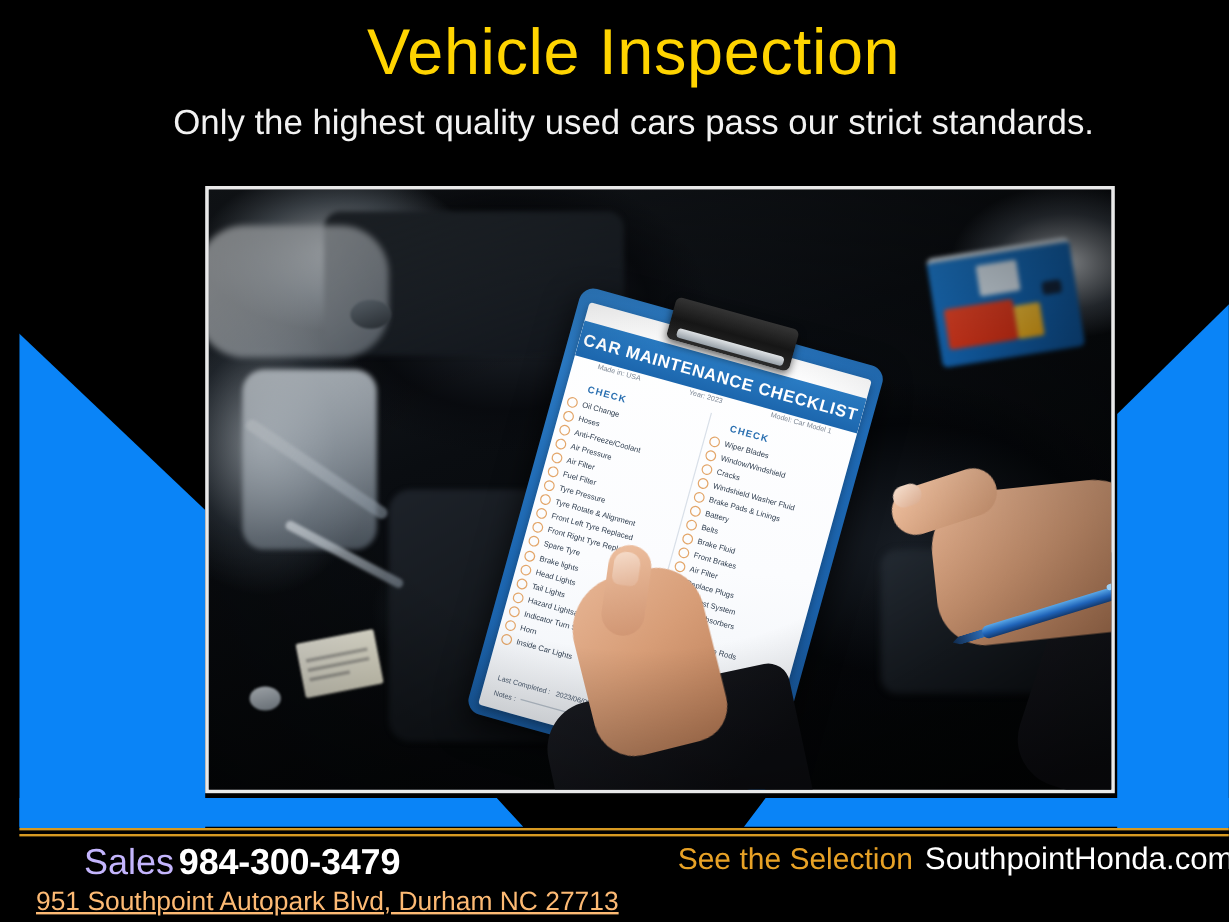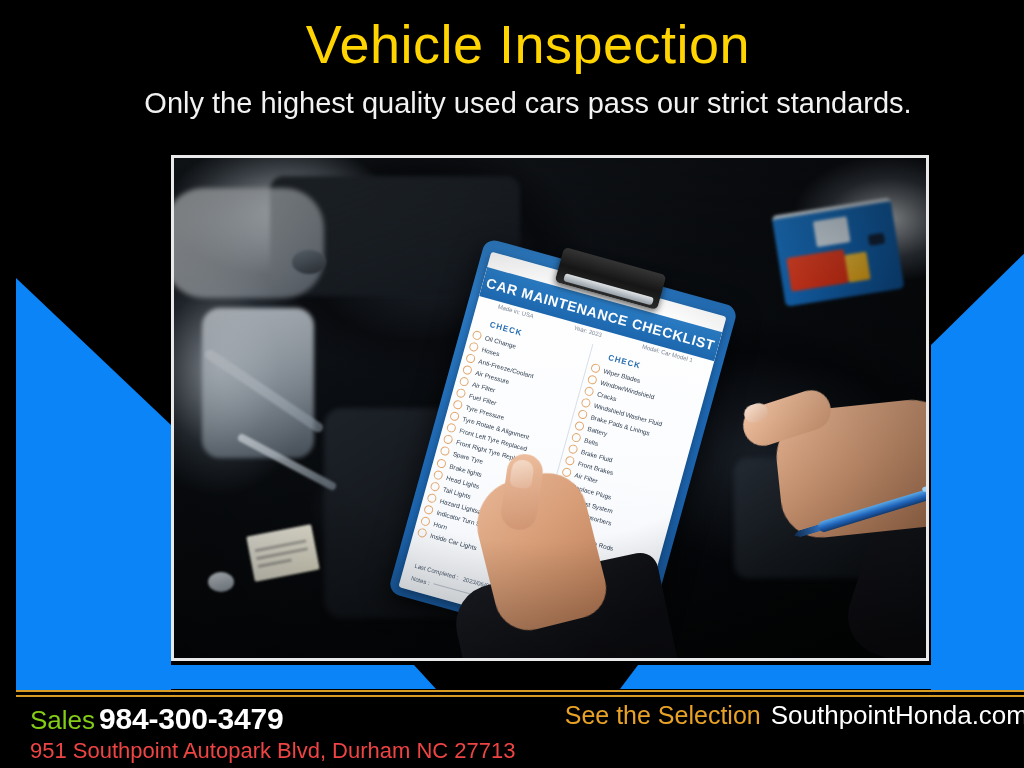--- a/index.html
+++ b/index.html
@@ -389,38 +389,40 @@
     height: 70px;
     background: #000000;
   }
   .sales-line {
     position: absolute;
     left: 14px;
     top: 4px;
     white-space: nowrap;
   }
   .sales-label {
-    font-size: 26px;
-    color: #84cc16;
+    font-size: 30px;
+    color: #c4b5fd;
     vertical-align: baseline;
+    margin-left: 40px;
   }
   .sales-phone {
     font-size: 30px;
     color: #FFFFFF;
     font-weight: 700;
     letter-spacing: -0.2px;
     margin-left: 4px;
   }
   .address-line {
     position: absolute;
     left: 14px;
     top: 40px;
     font-size: 22px;
-    color: #ef4444;
-    white-space: nowrap;
+    color: #fdba74;
+    white-space: nowrap;
+    text-decoration: underline;
   }
   .right-line {
     position: absolute;
     right: 12px;
     top: 2px;
     white-space: nowrap;
     text-decoration: underline;
   }
   .see-label {
     font-size: 25px;

